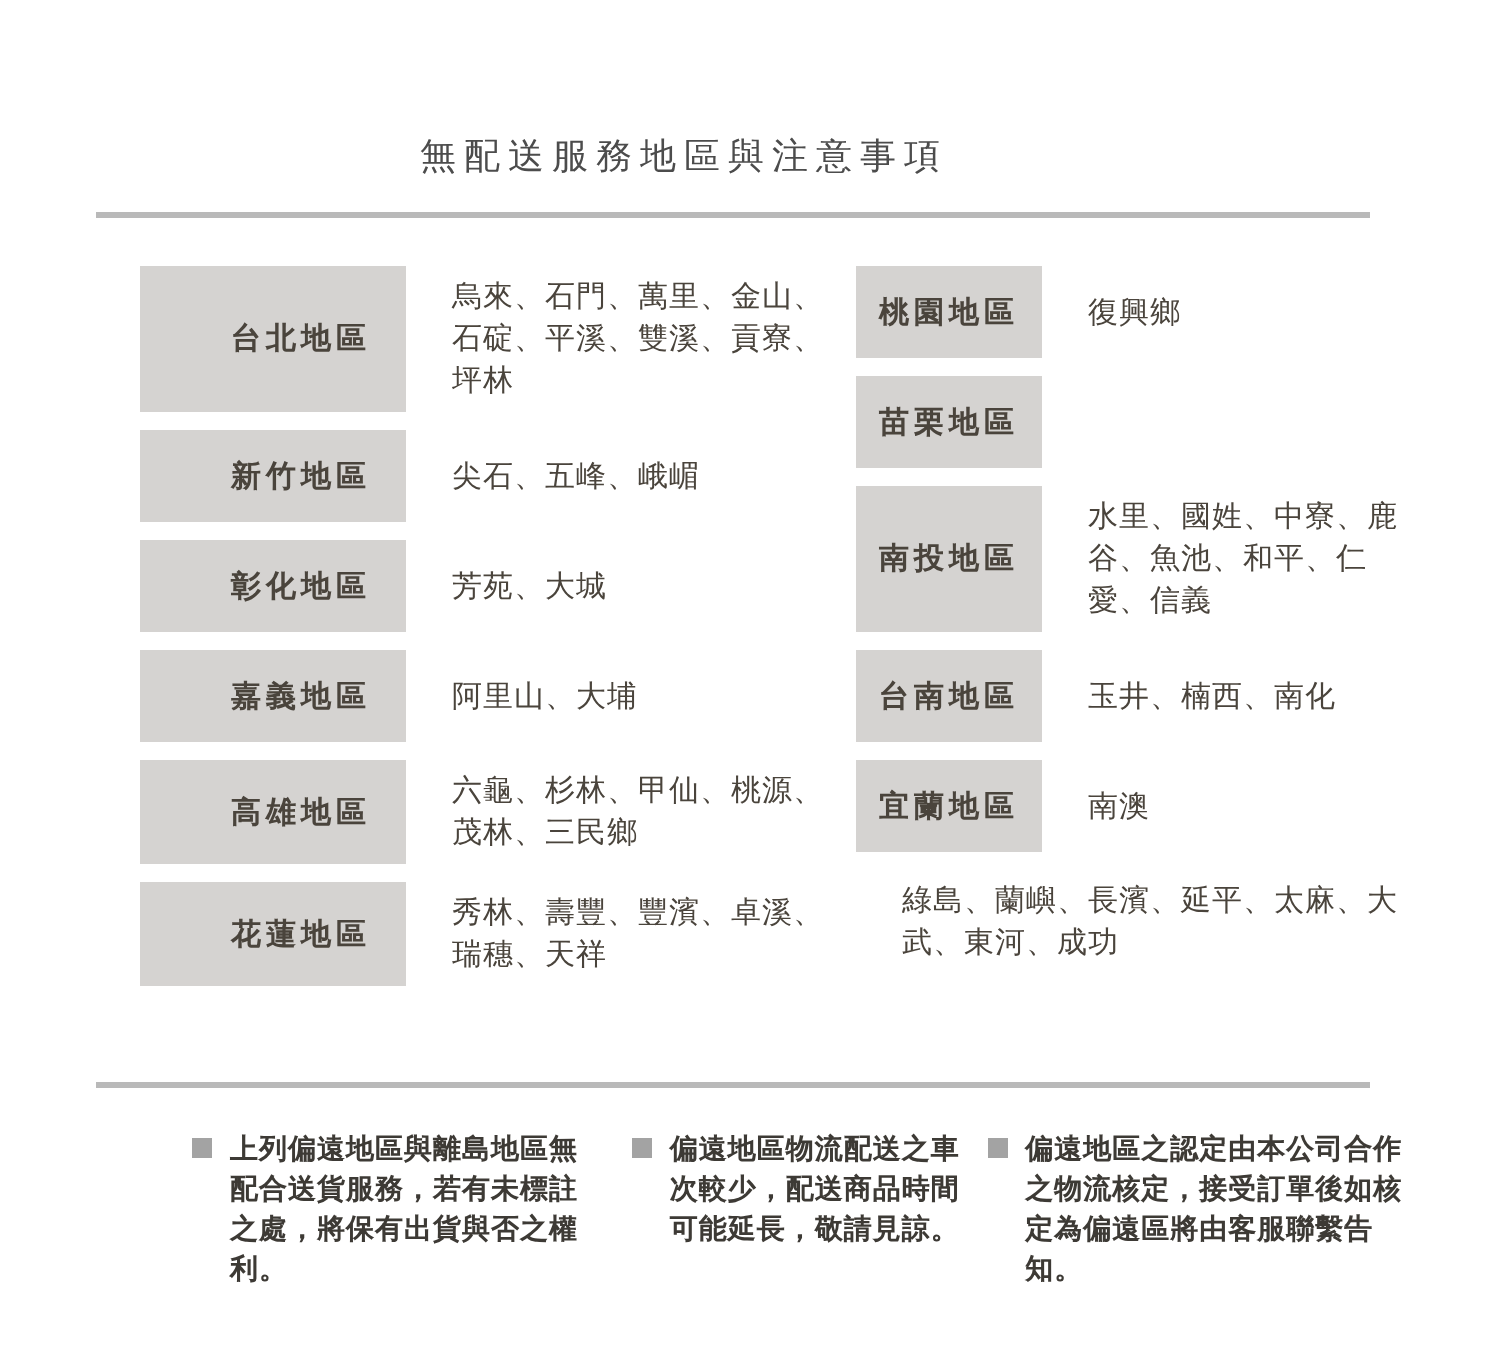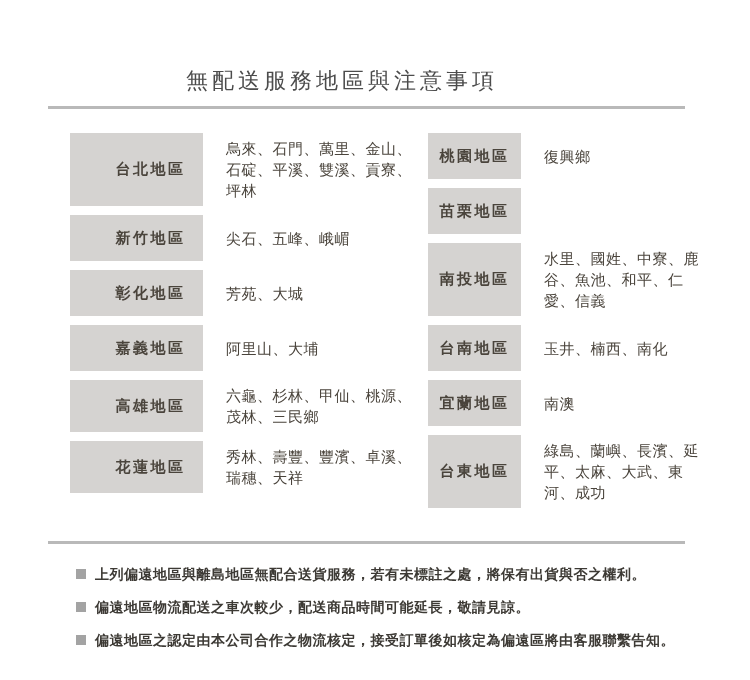--- a/index.html
+++ b/index.html
@@ -10,21 +10,21 @@
     --label-box-bg:#d5d3d1;
     --bullet:#a3a3a3;
   }
   html,body{margin:0;padding:0;}
   body{
     width:750px;height:680px;position:relative;background:#ffffff;
     font-family:"Liberation Sans", sans-serif;overflow:hidden;
   }
   .title{
     position:absolute;top:66px;left:0;width:684px;margin:0;
-    text-align:center;font-size:22px;font-weight:400;letter-spacing:4px;
+    text-align:center;font-size:18px;font-weight:400;letter-spacing:4px;
     color:var(--title-text);
   }
   .divider{
     position:absolute;left:48px;width:637px;height:3px;
     background:var(--divider);
   }
   .divider-top{top:106px;}
   .divider-bottom{top:541px;}
   .columns{
     position:absolute;top:133px;left:70px;width:633px;
@@ -42,22 +42,22 @@
   }
   .col-left .region-label{width:105px;padding-left:28px;}
   .col-right .region-label{width:93px;}
   .region-areas{
     flex:1;display:flex;align-items:center;
     margin-left:23px;padding:5px 0;
     font-size:15px;line-height:21px;letter-spacing:0.5px;
     color:var(--body-text);
   }
   .notes{
-    position:absolute;left:76px;top:564px;width:615px;
-    display:flex;flex-direction:column;gap:13px;
+    position:absolute;left:96px;top:564px;width:615px;
+    display:flex;flex-direction:row;gap:13px;
   }
   .note{display:flex;align-items:flex-start;}
   .bullet{
     flex:none;width:10px;height:10px;margin:5px 9px 0 0;
     background:var(--bullet);
   }
   .note-text{
     font-size:14px;font-weight:700;line-height:20px;letter-spacing:0.5px;
     color:var(--note-text);
   }
@@ -112,21 +112,20 @@
     </div>
     <div class="row">
       <div class="region-label">台南地區</div>
       <div class="region-areas">玉井、楠西、南化</div>
     </div>
     <div class="row">
       <div class="region-label">宜蘭地區</div>
       <div class="region-areas">南澳</div>
     </div>
     <div class="row">
-      <div class="region-label">台東地區</div>
       <div class="region-areas">綠島、蘭嶼、長濱、延平、太麻、大武、東河、成功</div>
     </div>
   </div>
 
 </div>
 
 <div class="divider divider-bottom"></div>
 
 <div class="notes">
   <div class="note">

